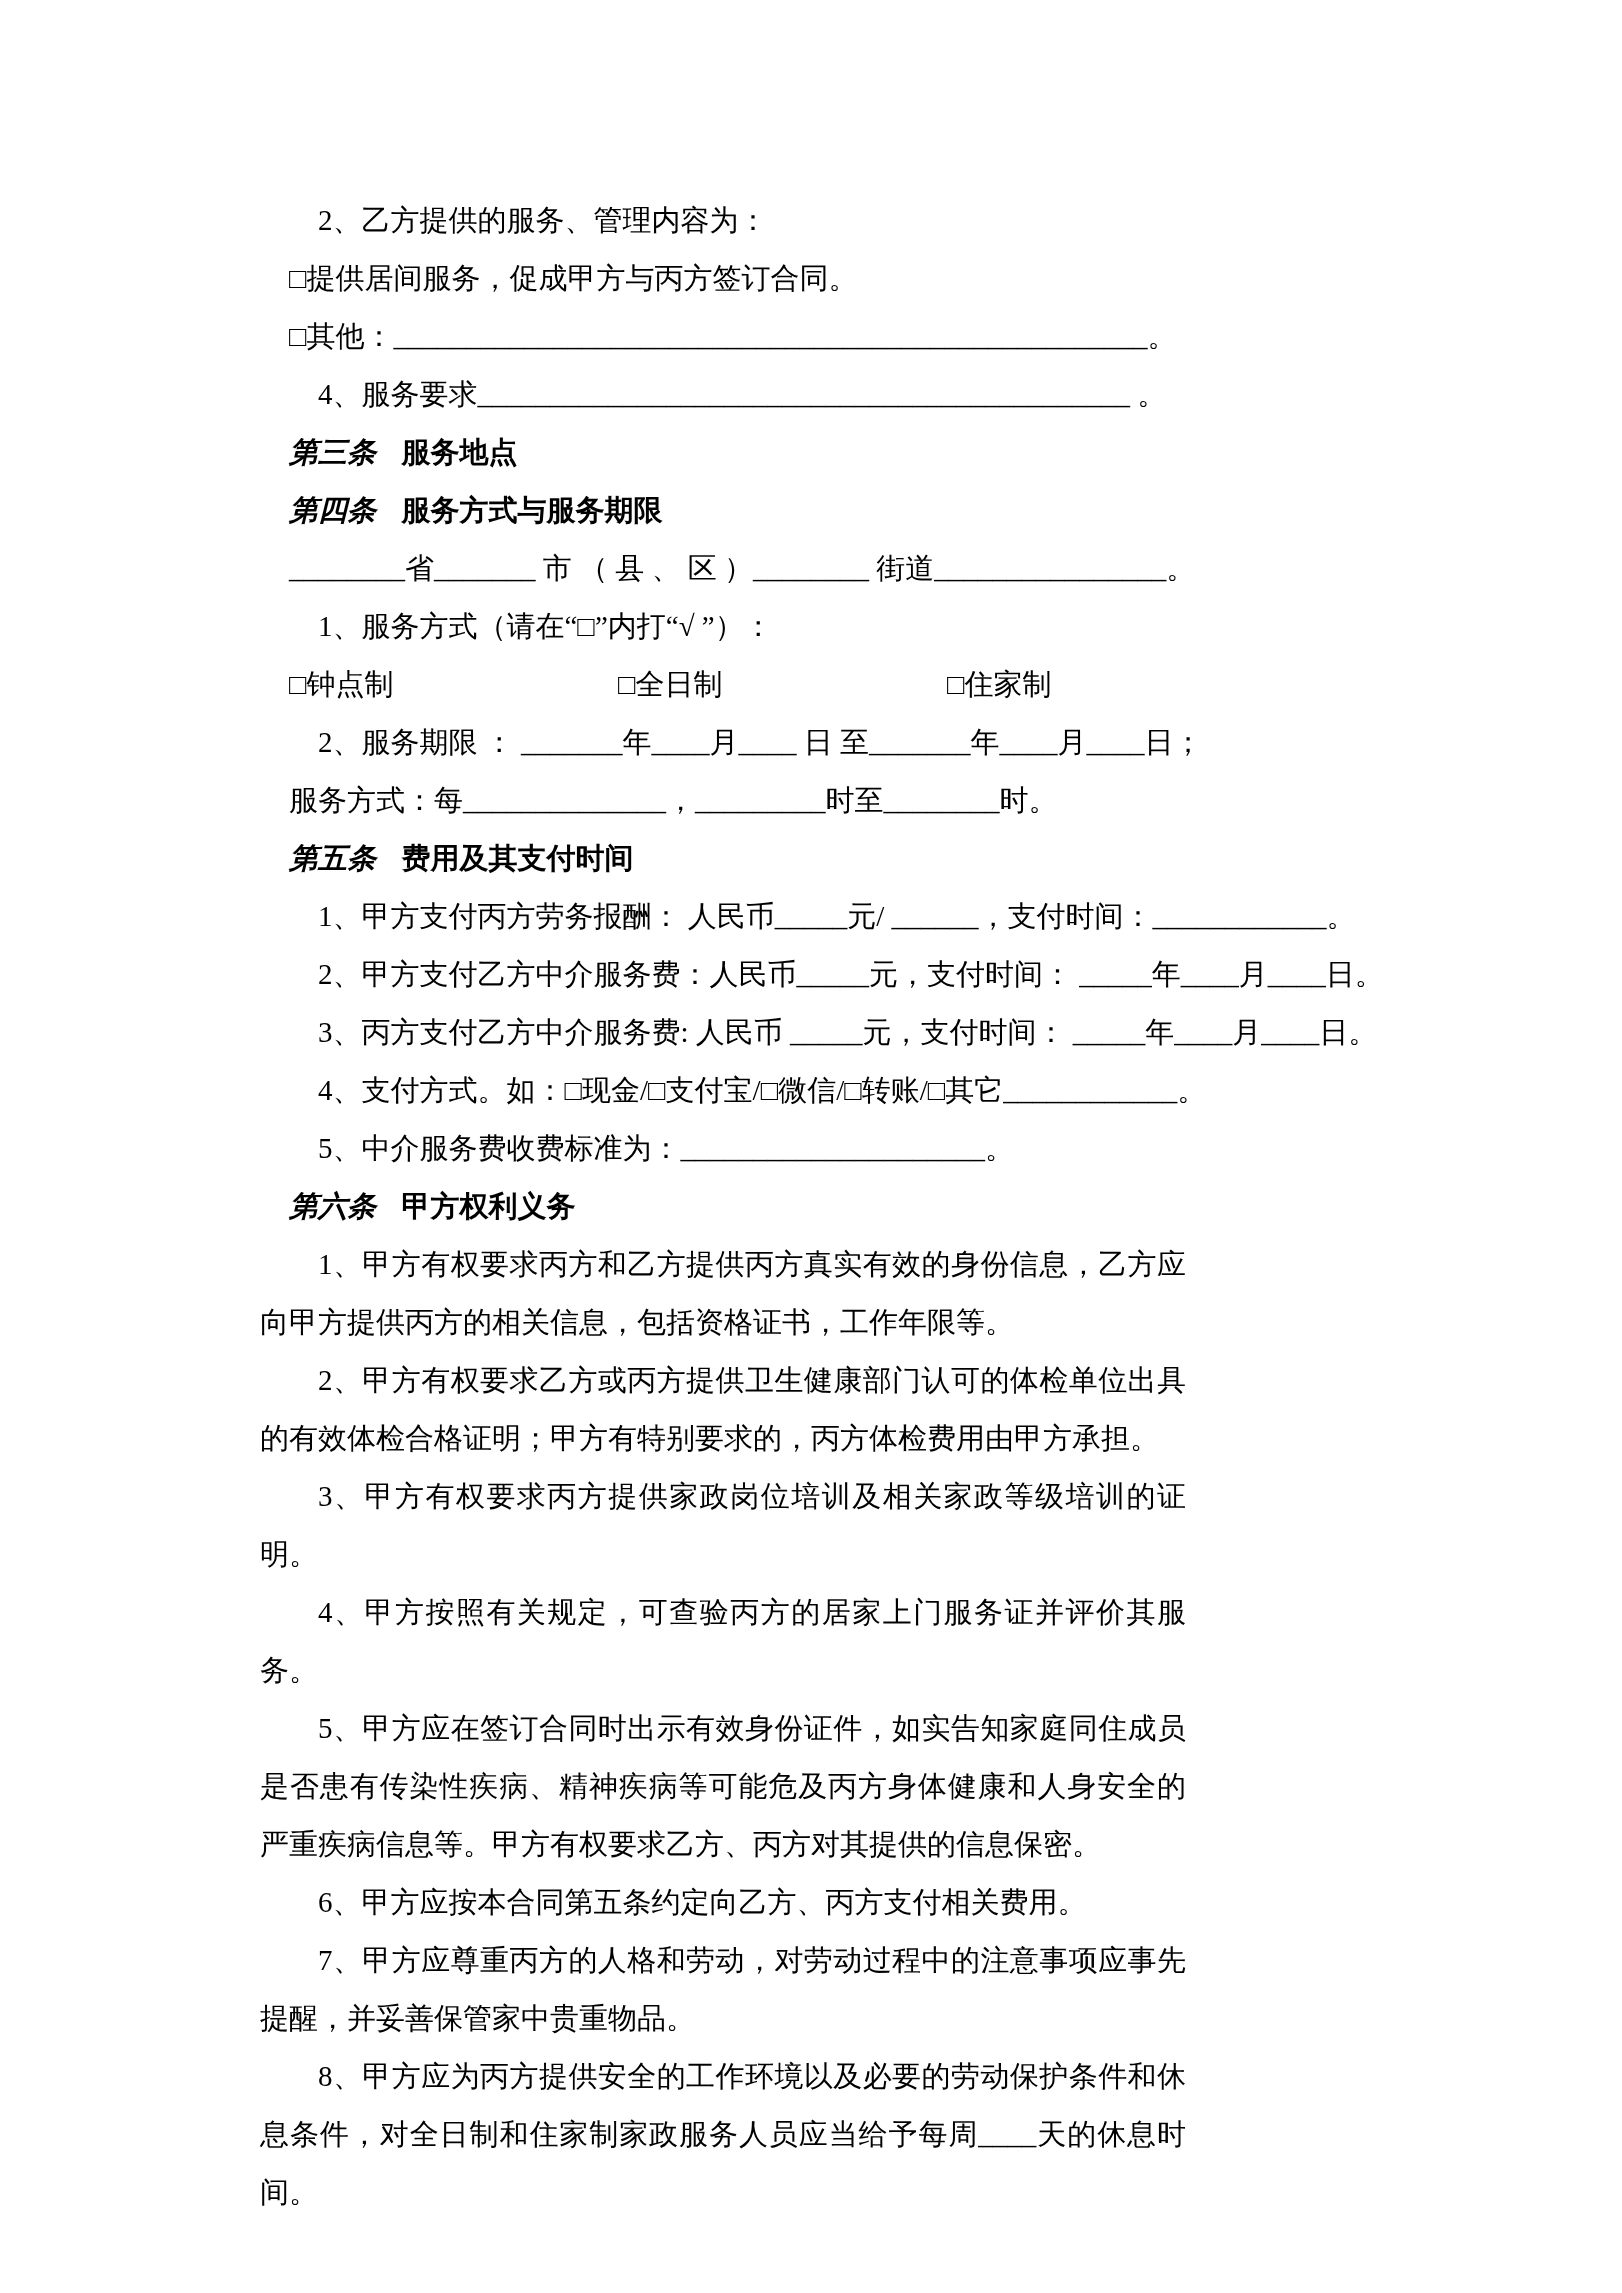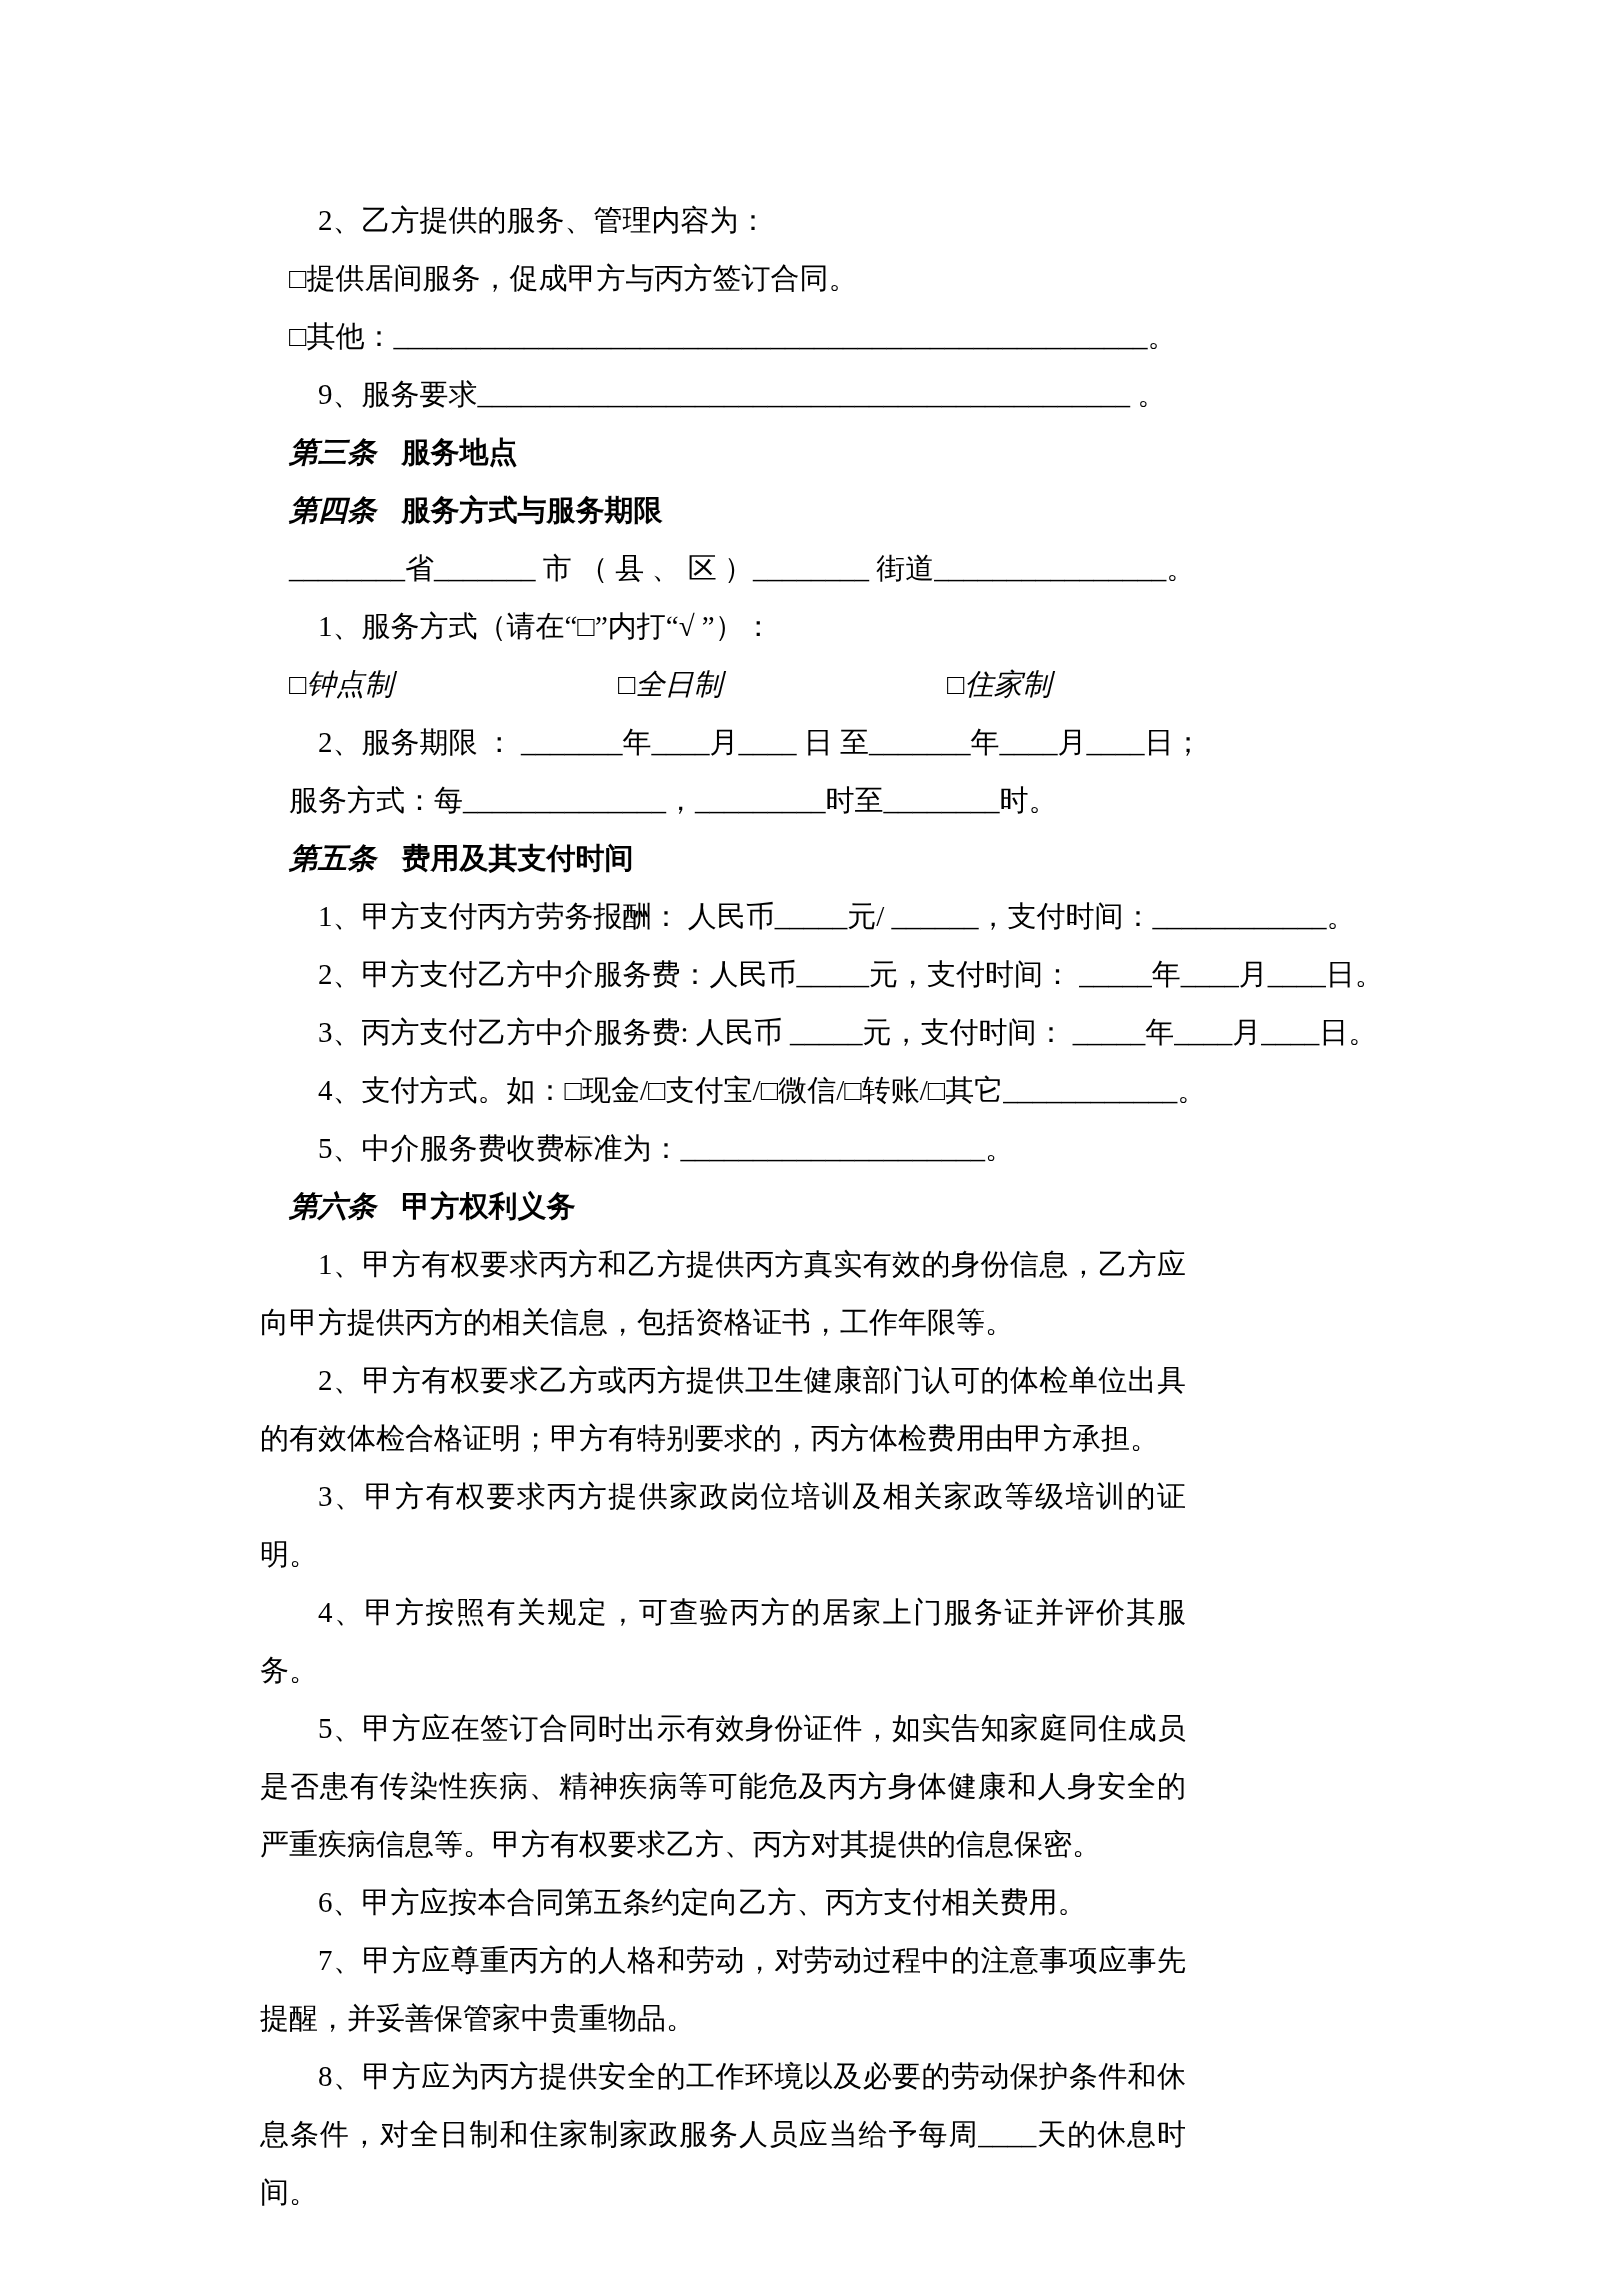--- a/index.html
+++ b/index.html
@@ -21,32 +21,32 @@
   .para { white-space: normal; text-align: justify; }
   .ind1 { text-indent: 1em; }
   .ind2 { text-indent: 2em; }
   .hd .hnum {
     font-family: "Liberation Sans", "DejaVu Sans", sans-serif;
     font-weight: bold;
     margin-right: 25.5px;
     font-style: italic;
   }
   .hd .htitle { font-weight: bold; margin-top: 40px; }
-  .cbopt { display: inline-block; min-width: 329px; text-indent: 0; font-style: italic; }
+  .cbopt { display: inline-block; min-width: 329px; text-indent: 0; }
   .cbopt.last { min-width: 0; }
 </style>
 </head>
 <body>
 
 <div class="page">
 
   <p class="ln ind2">2、乙方提供的服务、管理内容为：</p>
   <p class="ln ind1">□提供居间服务，促成甲方与丙方签订合同。</p>
   <p class="ln ind1">□其他：____________________________________________________。</p>
-  <p class="ln ind2">9、服务要求_____________________________________________ 。</p>
+  <p class="ln ind2">4、服务要求_____________________________________________ 。</p>
 
   <p class="ln ind1 hd"><span class="hnum">第三条</span><span class="htitle">服务地点</span></p>
   <p class="ln ind1 hd"><span class="hnum">第四条</span><span class="htitle">服务方式与服务期限</span></p>
 
   <p class="ln ind1">________省_______ 市 （ 县 、 区 ）________ 街道________________。</p>
   <p class="ln ind2">1、服务方式（请在“□”内打“√ ”）：</p>
 
   <p class="ln ind1"><span class="cbopt">□钟点制</span><span class="cbopt">□全日制</span><span class="cbopt last">□住家制</span></p>
 
   <p class="ln ind2">2、服务期限 ： _______年____月____ 日 至_______年____月____日；</p>

